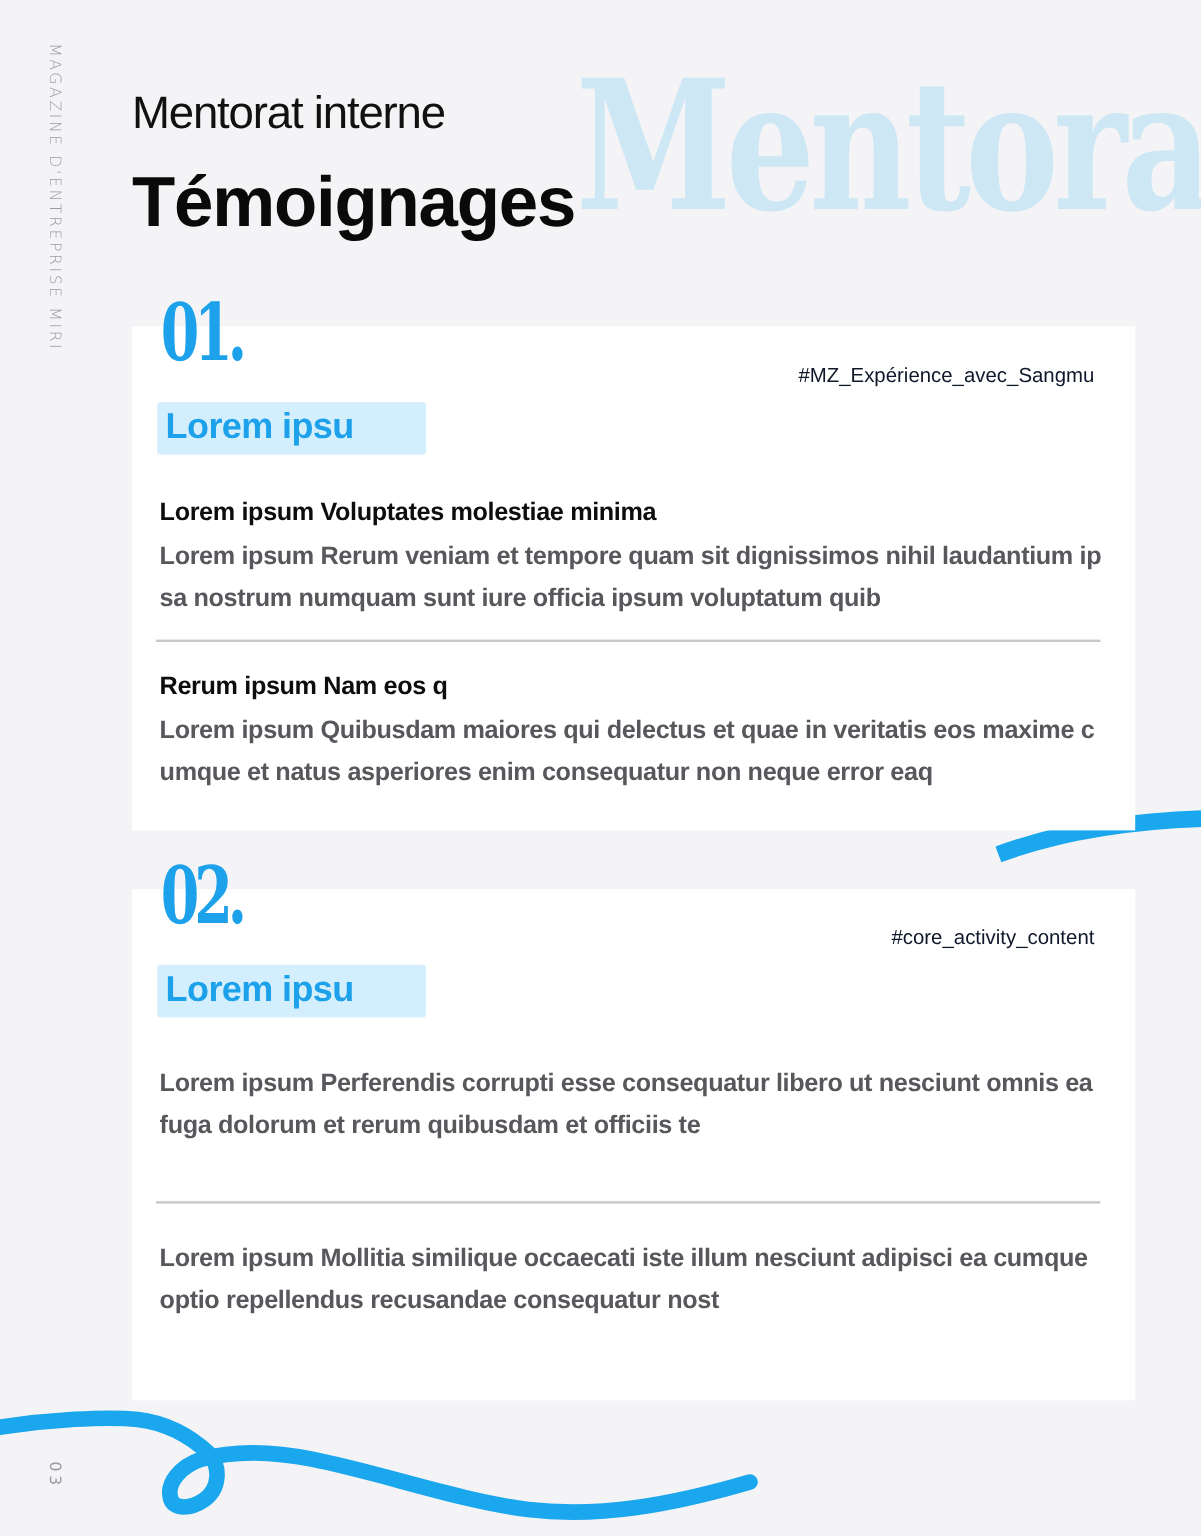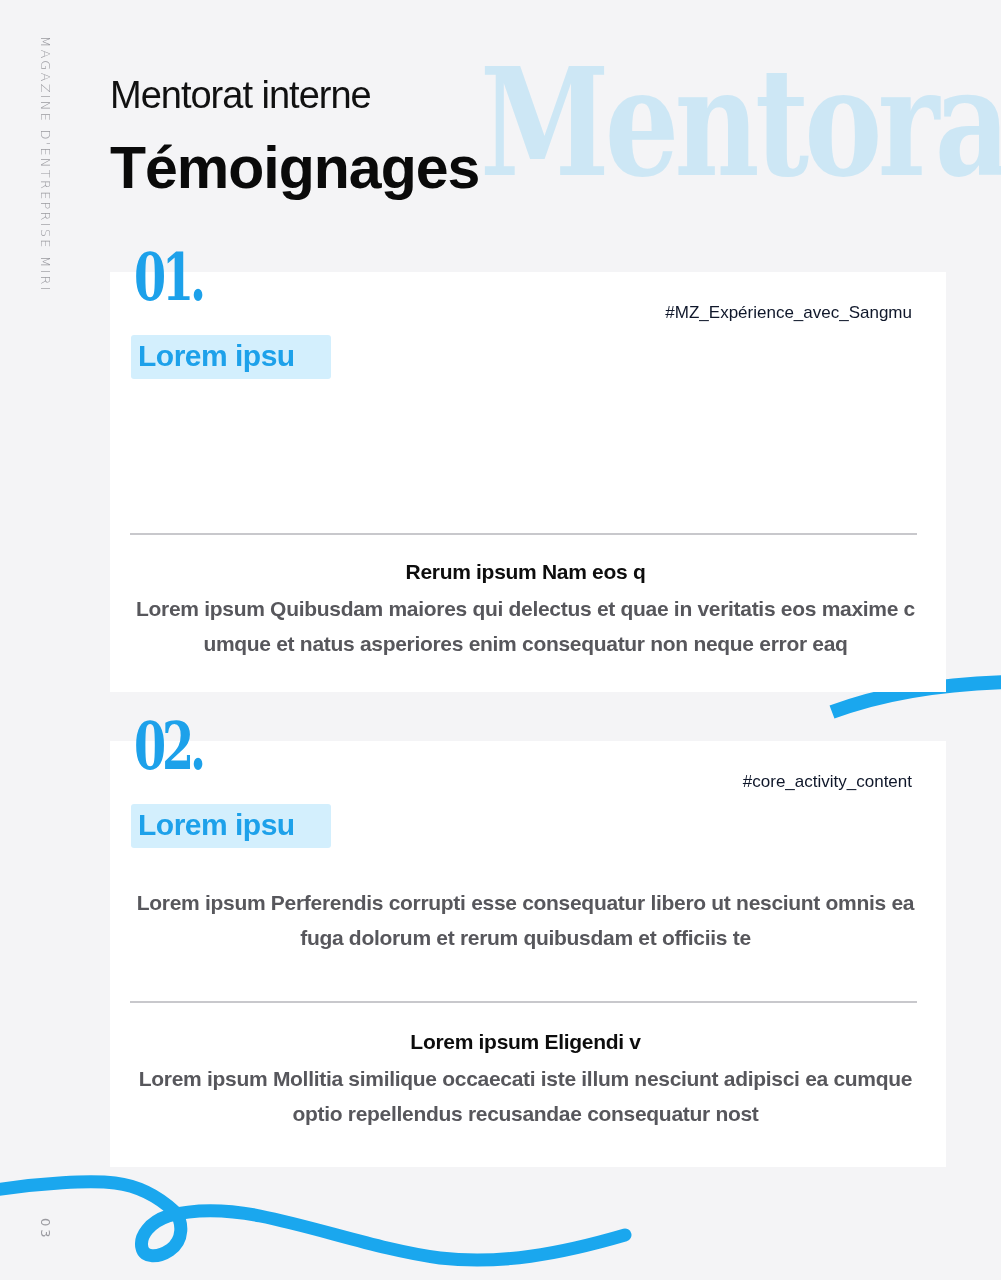--- a/index.html
+++ b/index.html
@@ -54,21 +54,20 @@
     left: 110px; top: 134px;
     font-size: 59px;
     font-weight: bold;
     color: #0a0a0a;
     letter-spacing: -1px;
   }
   .card {
     position: absolute;
     left: 110px; width: 836px;
     background: #ffffff;
-    text-align: center;
   }
   .card-1 { top: 272px; height: 420px; }
   .card-2 { top: 741px; height: 426px; }
   .num {
     position: absolute;
     left: 24px; top: -28px;
     font-family: "DejaVu Serif", serif;
     font-weight: bold;
     font-size: 66px;
     color: #1da1ea;
@@ -79,21 +78,21 @@
   }
   .tag {
     position: absolute;
     right: 34px; top: 31px;
     font-size: 17px;
     color: #0f172a;
   }
   .badge {
     position: absolute;
     left: 21px; top: 63px;
-    width: 200px; height: 44px;
+    width: 224px; height: 44px;
     background: #d3effd;
     border-radius: 3px;
   }
   .badge span {
     position: absolute;
     left: 7px; top: 4px;
     font-size: 30px;
     font-weight: bold;
     color: #1da1ea;
     letter-spacing: -0.5px;
@@ -140,39 +139,42 @@
 <svg class="swoosh" style="left:820px; top:660px;" width="181" height="70" viewBox="0 0 181 70">
   <path d="M12 52 C60 34, 120 24, 185 22" stroke="#1aa7ee" stroke-width="14" fill="none" stroke-linecap="butt"></path>
 </svg>
 
 <div class="card card-1">
   <div class="num">01.</div>
   <div class="tag">#MZ_Expérience_avec_Sangmu</div>
   <div class="badge">
     <span>Lorem ipsu</span>
   </div>
+  <div class="item" style="top:140px;">
+    <h3>Lorem ipsum Voluptates molestiae minima</h3>
+    <p>Lorem ipsum Rerum veniam et tempore quam sit dignissimos nihil laudantium ipsa nostrum numquam sunt iure officia ipsum voluptatum quib</p>
+  </div>
   <div class="divider" style="top:261px;"></div>
   <div class="item" style="top:285px;">
     <h3>Rerum ipsum Nam eos q</h3>
     <p>Lorem ipsum Quibusdam maiores qui delectus et quae in veritatis eos maxime cumque et natus asperiores enim consequatur non neque error eaq</p>
   </div>
 </div>
 
 <div class="card card-2">
   <div class="num">02.</div>
   <div class="tag">#core_activity_content</div>
   <div class="badge">
     <span>Lorem ipsu</span>
   </div>
   <div class="item" style="top:140px;">
     <p>Lorem ipsum Perferendis corrupti esse consequatur libero ut nesciunt omnis ea fuga dolorum et rerum quibusdam et officiis te</p>
   </div>
   <div class="divider" style="top:260px;"></div>
   <div class="item" style="top:286px;">
-    <h3>Lorem ipsum Eligendi v</h3>
     <p>Lorem ipsum Mollitia similique occaecati iste illum nesciunt adipisci ea cumque optio repellendus recusandae consequatur nost</p>
   </div>
 </div>
 
 <svg class="swoosh" style="left:0; top:1150px;" width="700" height="130" viewBox="0 0 700 130">
   <path d="M-5 40 C40 33, 90 30, 115 33 C140 36, 160 48, 175 62 C183 72, 184 90, 170 100 C158 108, 144 108, 142 98 C139 86, 150 72, 168 66 C190 60, 220 58, 260 66 C320 78, 380 100, 440 108 C500 115, 560 104, 625 85" stroke="#1aa7ee" stroke-width="13" fill="none" stroke-linecap="round" stroke-linejoin="round"></path>
 </svg>
 
 <div class="page-num">03</div>
 

